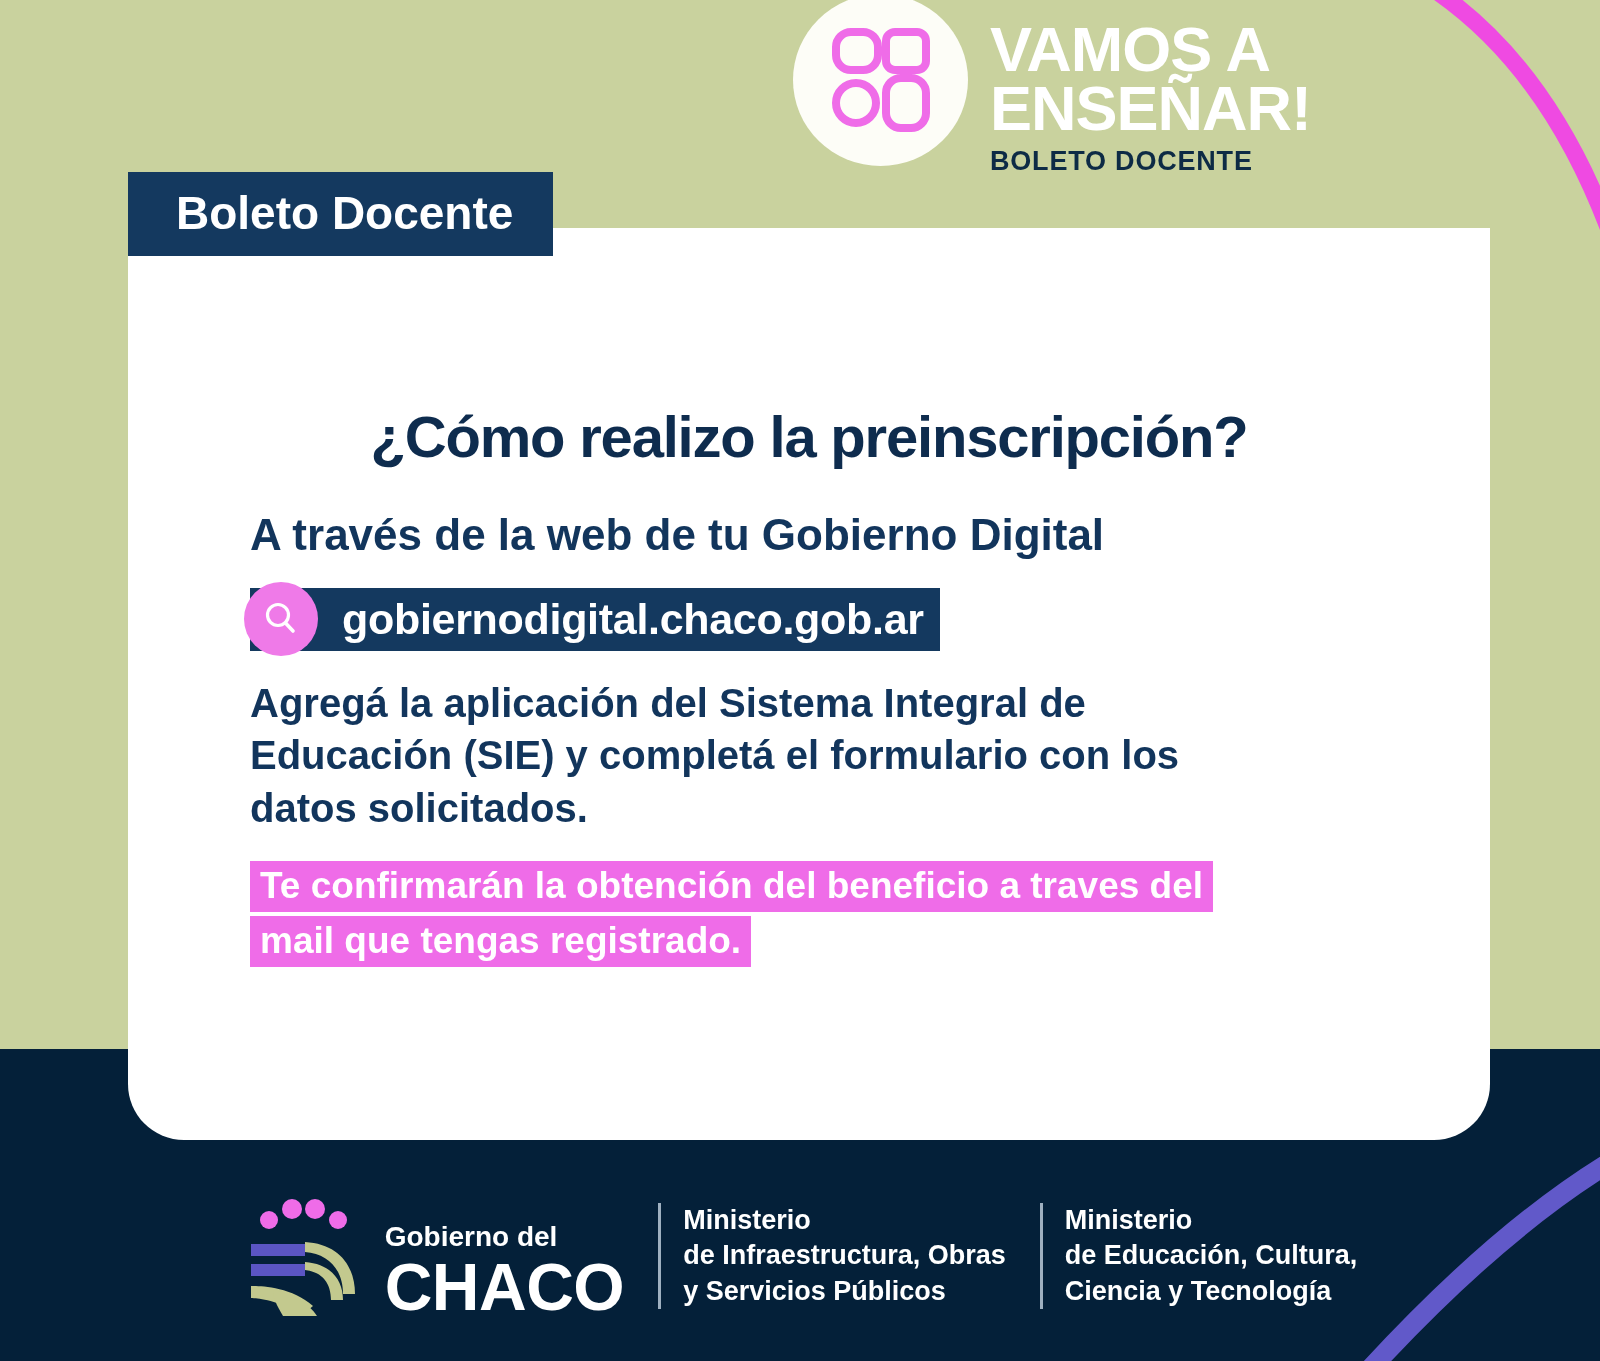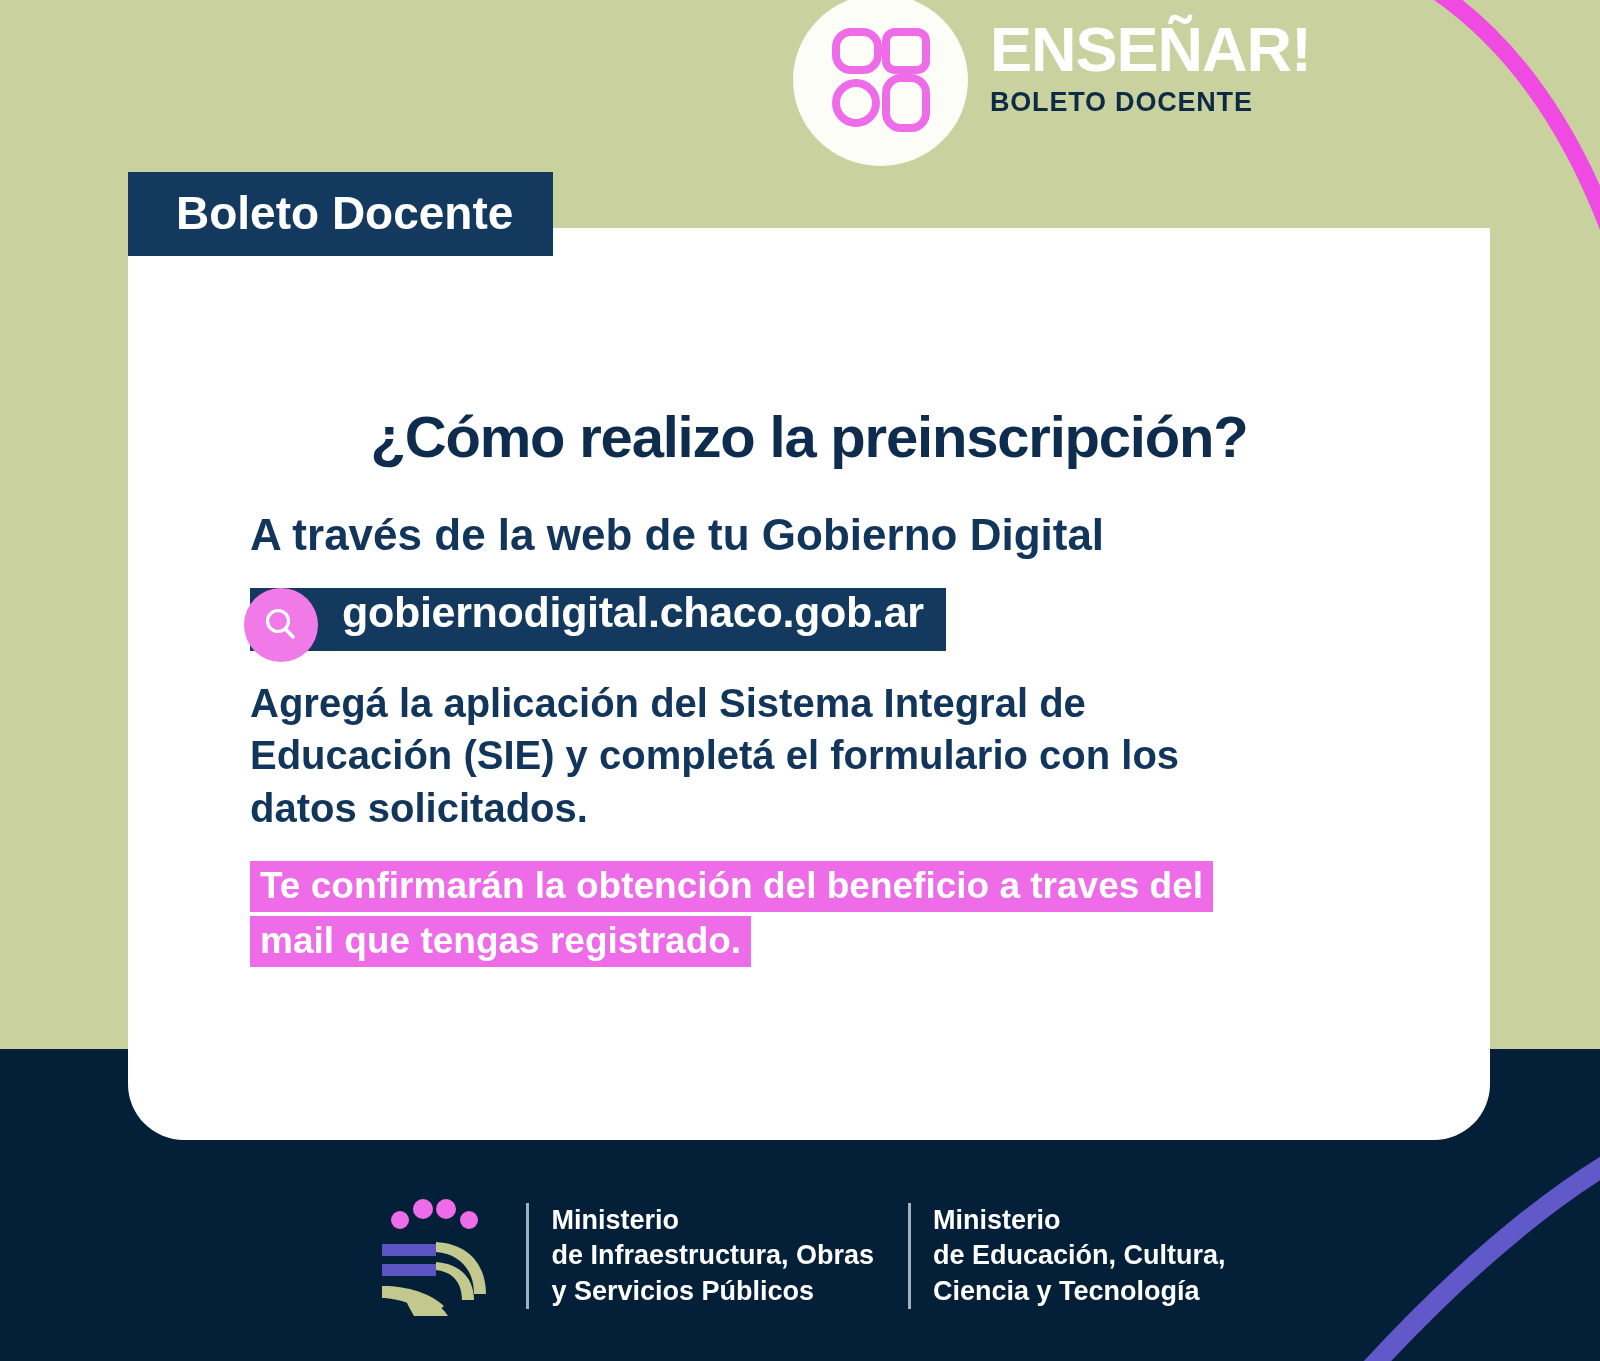--- a/index.html
+++ b/index.html
@@ -141,25 +141,25 @@
     font-weight: 700;
     color: #12355c;
     line-height: 1.15;
     margin: 0;
   }
 
   
   .urlbar {
     position: relative;
     display: inline-flex;
-    align-items: flex-start;
+    align-items: center;
     background: #14395f;
     margin-top: 27px;
     height: 63px;
-    padding-right: 22px;
+    padding-right: 16px;
   }
   .url-icon {
     width: 74px;
     height: 74px;
     border-radius: 50%;
     background: #ef7ae8;
     display: flex;
     align-items: center;
     justify-content: center;
     margin-left: -6px;
@@ -256,20 +256,21 @@
   <div class="brand">
     <div class="brand-badge">
       <svg width="112" height="112" viewBox="0 0 112 112" aria-hidden="true">
         <rect x="11" y="8" width="42" height="38" rx="15" fill="none" stroke="#ef6ce8" stroke-width="8"></rect>
         <rect x="61" y="8" width="40" height="38" rx="9" fill="none" stroke="#ef6ce8" stroke-width="8"></rect>
         <rect x="61" y="54" width="40" height="50" rx="15" fill="none" stroke="#ef6ce8" stroke-width="8"></rect>
         <circle cx="31" cy="79" r="20" fill="none" stroke="#ef6ce8" stroke-width="8"></circle>
       </svg>
     </div>
     <div class="brand-words">
+      <div class="brand-line">VAMOS A</div>
       <div class="brand-line">ENSEÑAR!</div>
       <div class="brand-sub">BOLETO DOCENTE</div>
     </div>
   </div>
 
   <div class="card"></div>
 
   <div class="tab">Boleto Docente</div>
 
   <div class="content">
@@ -305,20 +306,24 @@
         <circle cx="49" cy="15" r="10" fill="#ef6ce8"></circle>
         <circle cx="72" cy="15" r="10" fill="#ef6ce8"></circle>
         <circle cx="95" cy="26" r="9" fill="#ef6ce8"></circle>
         <path d="M8 50 H62 V62 H8 Z" fill="#5b55c4"></path>
         <path d="M8 70 H62 V82 H8 Z" fill="#5b55c4"></path>
         <path d="M62 48 C 96 50 112 72 112 100 L 100 100 C 100 76 86 60 62 58 Z" fill="#c3c98e"></path>
         <path d="M62 68 C 88 70 100 86 100 106 L 88 106 C 88 90 80 78 62 76 Z" fill="#c3c98e"></path>
         <path d="M8 92 C 8 92 46 90 70 112 L 58 122 C 36 104 8 104 8 104 Z" fill="#c3c98e"></path>
         <path d="M30 96 C 52 100 66 110 74 122 L 40 122 C 34 112 30 104 30 96 Z" fill="#c3c98e"></path>
       </svg>
+      <div class="chaco-words">
+        <div class="chaco-small">Gobierno del</div>
+        <div class="chaco-big">CHACO</div>
+      </div>
     </div>
 
     <div class="ministry">Ministerio
 de Infraestructura, Obras
 y Servicios Públicos</div>
     <div class="ministry">Ministerio
 de Educación, Cultura,
 Ciencia  y Tecnología</div>
 
   </div>

